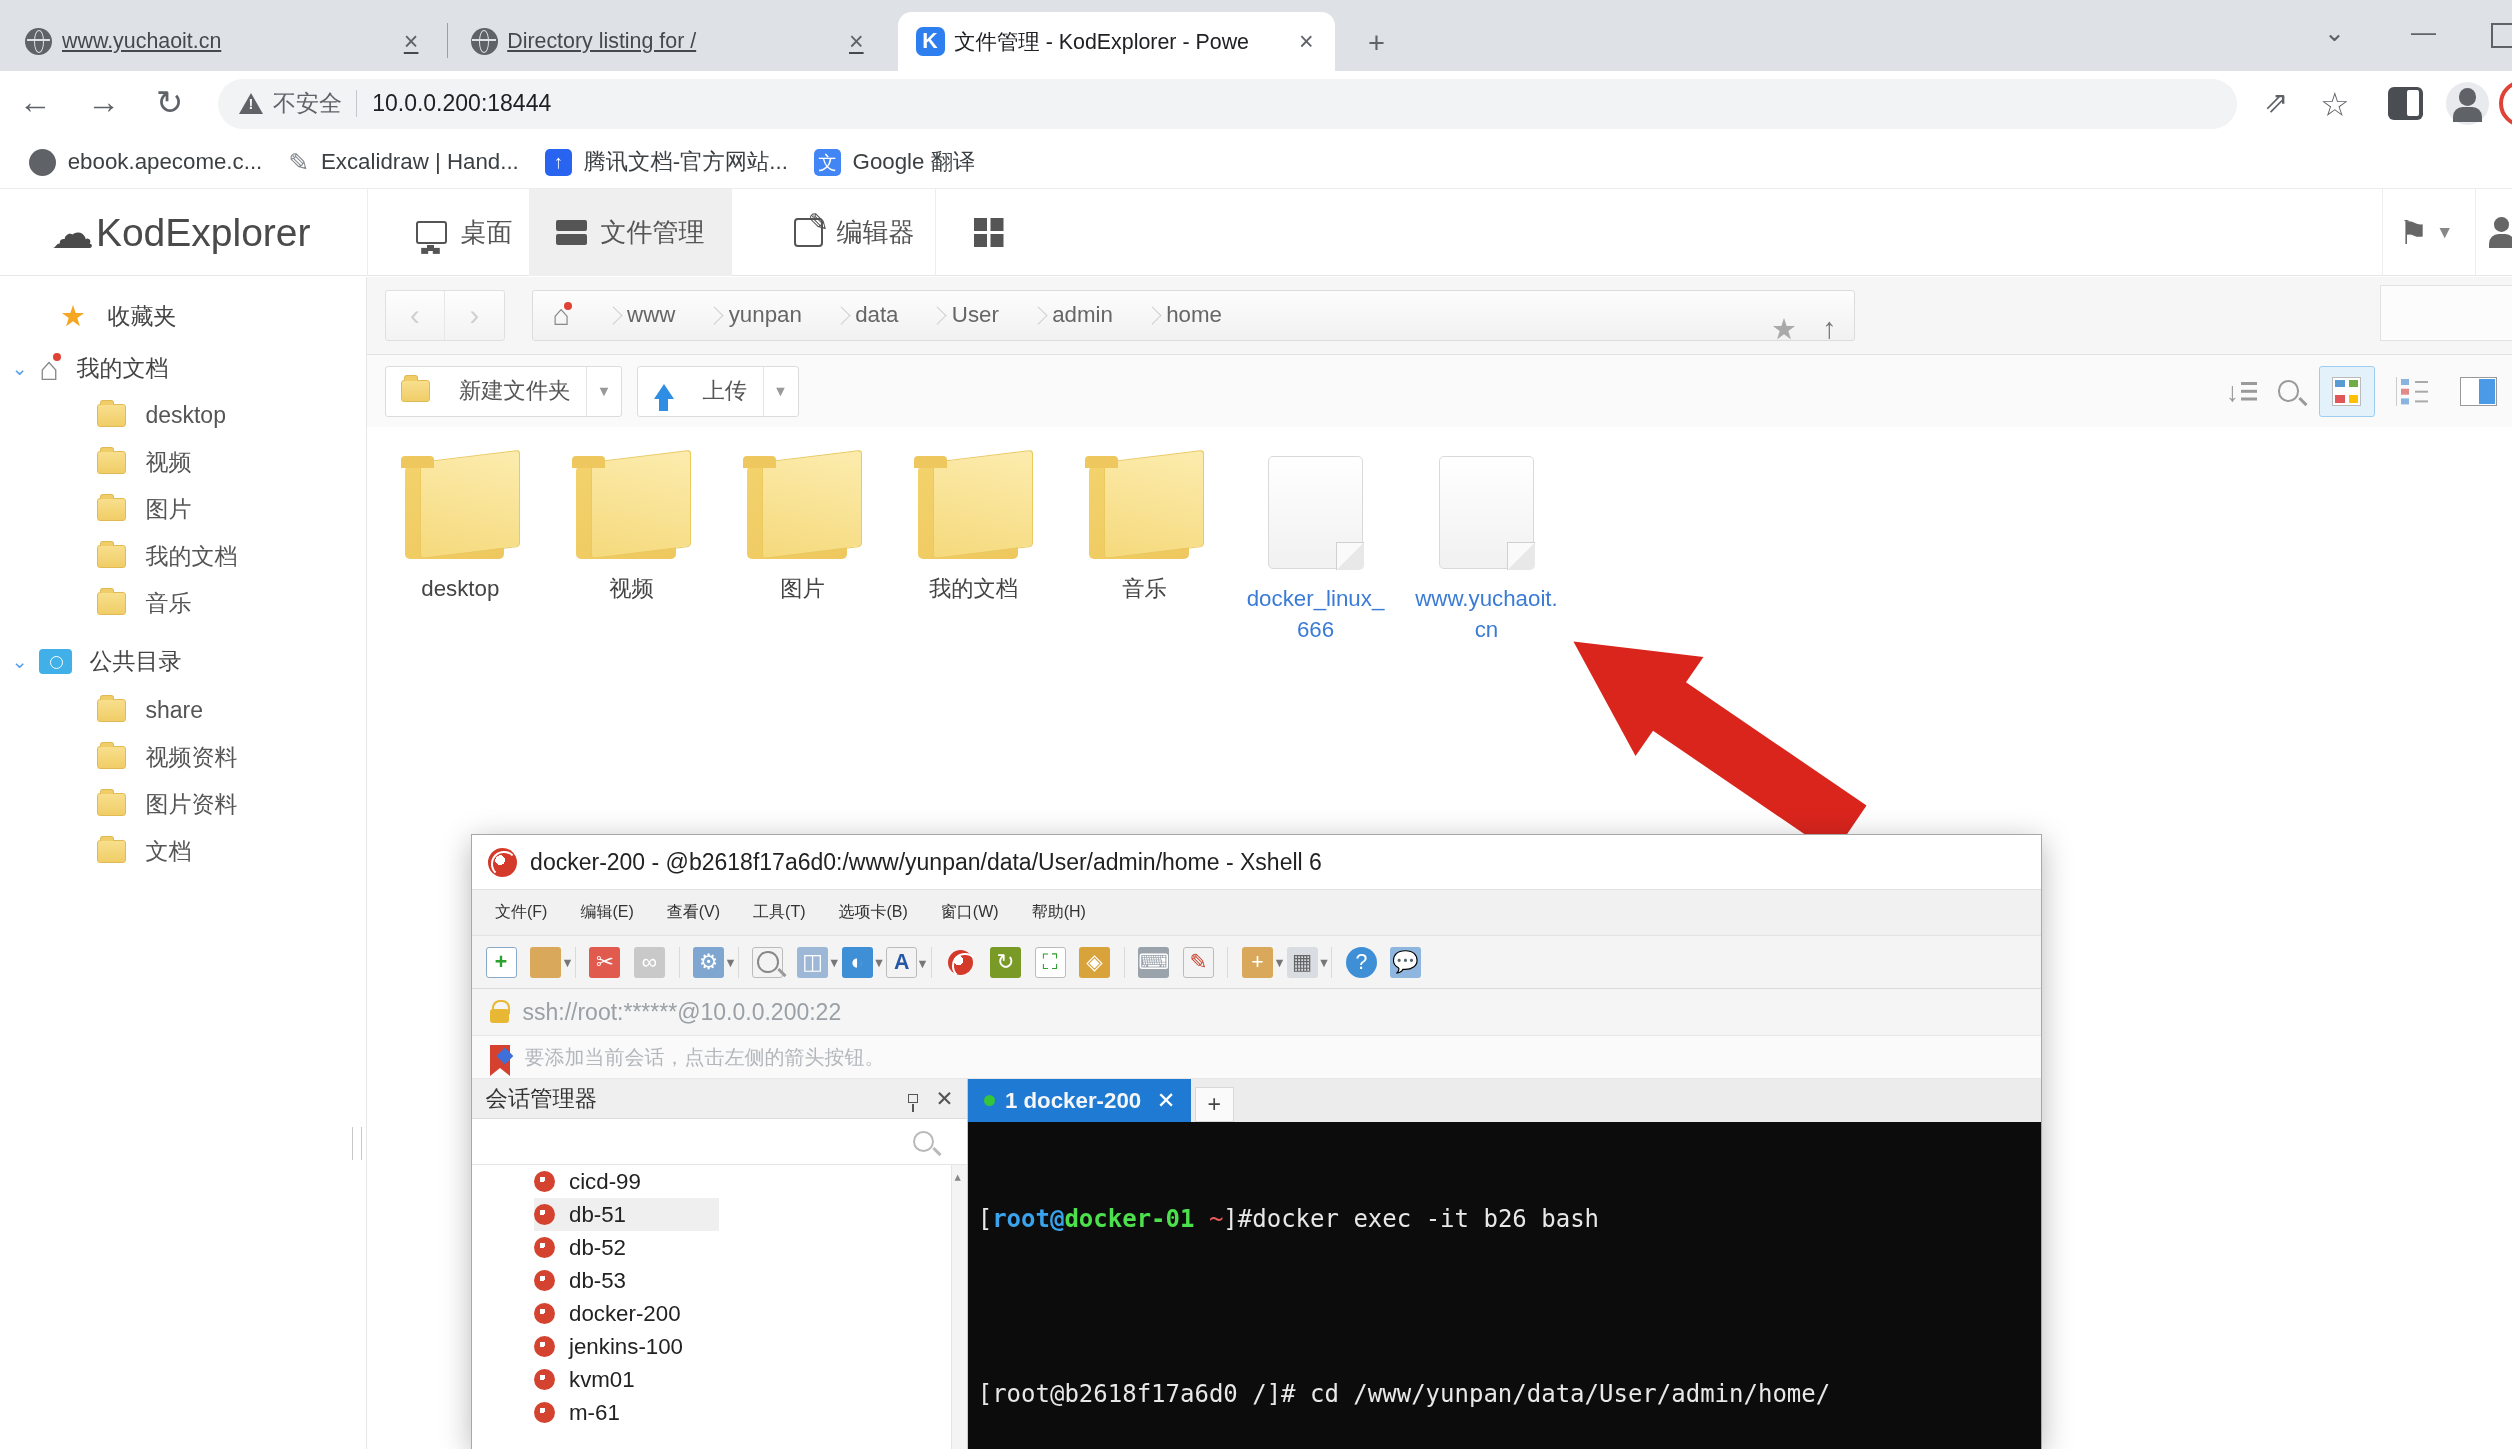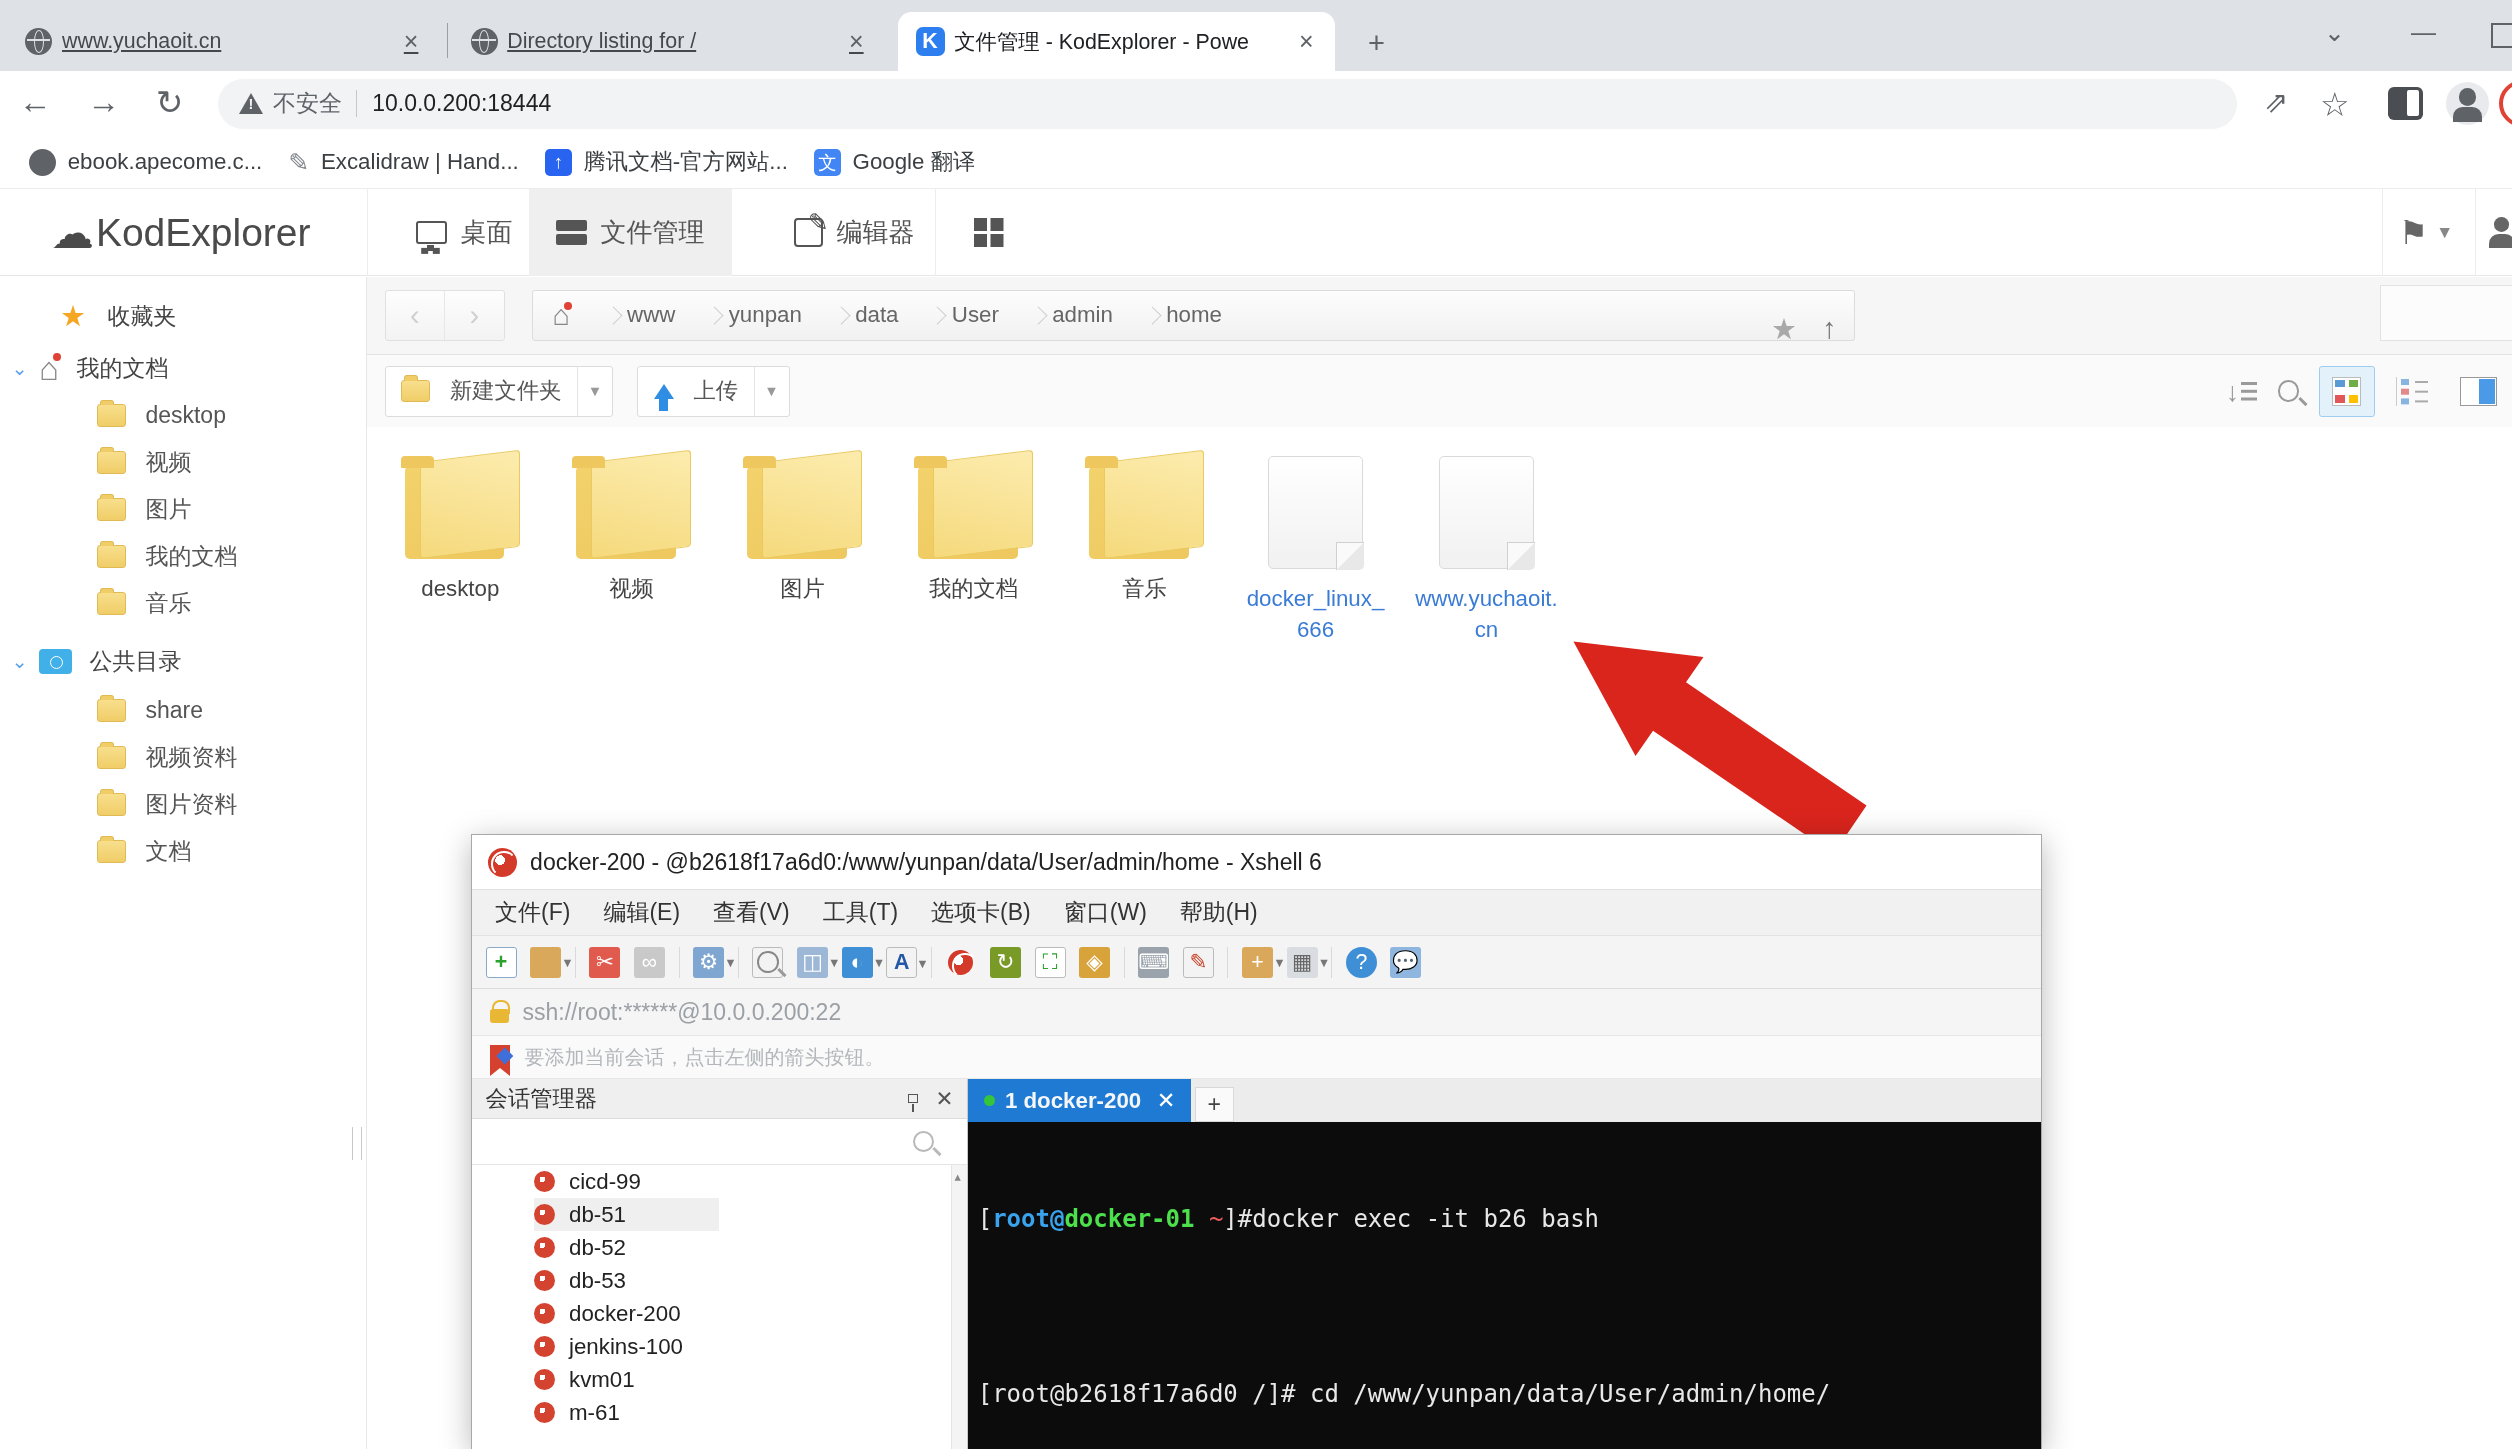--- a/index.html
+++ b/index.html
@@ -94,21 +94,21 @@
   .crumb-sep { width:12.6px; height:12.6px; border-top:1.9px solid #ccc; border-right:1.9px solid #ccc; transform:rotate(45deg); margin:0 7.8px 0 1.9px; flex:none; }
   .crumb { color:#666; font-size:22.3px; padding:0 15.5px; white-space:nowrap; display:flex; align-items:center; }
   .crumb-right { position:absolute; right:9.7px; top:12.6px; height:51px; display:flex; align-items:center; gap:25px; padding-right:7.8px; }
   .crumb-star { color:#a9a9a9; font-size:29px; }
   .crumb-up { color:#777; font-size:29px; }
   .kod-search { position:absolute; right:-9.7px; top:7.8px; width:142px; height:56px; background:#fcfcfc; border:1px solid #e2e2e2; }
 
   
   .actionrow { position:absolute; left:367px; top:355px; width:2145px; height:73px; background:#fafafa; border-bottom:1px solid #ececec; }
   .act-btn { position:absolute; top:10.7px; height:51px; background:#fff; border:1px solid #dcdcdc; border-radius:2.9px; display:flex; align-items:center; color:#555; font-size:22.3px; }
-  .act-btn .main { display:flex; align-items:center; gap:20px; padding:0 15.5px; height:100%; }
+  .act-btn .main { display:flex; align-items:center; gap:29px; padding:0 15.5px; height:100%; }
   .act-btn .caret { width:35px; height:100%; border-left:1px solid #e4e4e4; display:flex; align-items:center; justify-content:center; color:#999; font-size:14.6px; }
   .up-ic { width:0; height:0; border-left:10.7px solid transparent; border-right:10.7px solid transparent; border-bottom:15.5px solid #2f8de4; position:relative; }
   .up-ic::after { content:""; position:absolute; left:-4.9px; top:15.5px; width:9.7px; height:11.7px; background:#2f8de4; }
   .view-ics { position:absolute; right:5.8px; top:10.7px; display:flex; align-items:center; gap:9.7px; }
   .i-sort { position:relative; width:33px; height:29px; }
   .i-sort::before { content:"↓"; position:absolute; left:0; top:0; font-size:27px; color:#9a9a9a; }
   .i-sort::after { content:""; position:absolute; right:1.9px; top:5.8px; width:15.5px; height:2.9px; background:#9a9a9a; box-shadow:0 7.8px 0 0 #9a9a9a, 0px 15.5px 0 0 #9a9a9a; }
   .i-mag { width:21.4px; height:21.4px; border:2.9px solid #9a9a9a; border-radius:50%; position:relative; }
   .i-mag::after { content:""; position:absolute; left:17.5px; top:17.5px; width:9.7px; height:2.9px; background:#9a9a9a; transform:rotate(45deg); }
   .viewbtn { width:56px; height:51px; border:1px solid transparent; border-radius:2.9px; display:flex; align-items:center; justify-content:center; }
@@ -135,21 +135,21 @@
 
   
   .arrow-svg { position:absolute; pointer-events:none; }
 
   
   .xshell { position:absolute; left:471px; top:834px; width:1571px; height:616px; background:#fff; border:1px solid #a8a8a8; box-shadow:0 5.8px 29px rgba(0,0,0,.28); }
   .xs-title { height:54px; display:flex; align-items:center; padding:0 15.5px; gap:13.6px; background:#fff; }
   .spiral { width:29px; height:29px; border-radius:50%; background:radial-gradient(circle at 42% 42%, #fff 0 4.9px, #d43a2a 4.9px); flex:none; position:relative; }
   .spiral::after { content:""; position:absolute; left:3.9px; top:3.9px; width:21.4px; height:21.4px; border:2.9px solid #fff; border-color:#fff transparent transparent #fff; border-radius:50%; }
   .xs-title .txt { font-size:23px; color:#222; }
-  .xs-menu { height:46px; background:#f1f1f1; border-top:1px solid #e2e2e2; display:flex; align-items:center; gap:33px; padding:0 23px; font-size:23px; color:#333; }
+  .xs-menu { height:46px; background:#f1f1f1; border-top:1px solid #e2e2e2; display:flex; align-items:center; gap:33px; padding:0 23px; font-size:16px; color:#333; }
   .xs-toolbar { height:54px; background:#f4f4f4; border-top:1px solid #e3e3e3; border-bottom:1px solid #dcdcdc; display:flex; align-items:center; gap:13.6px; padding:0 13.6px; }
   .ti { width:31px; height:31px; border-radius:2.9px; display:flex; align-items:center; justify-content:center; font-size:21.4px; color:#fff; flex:none; position:relative; }
   .ti small { position:absolute; right:-12.6px; top:9.7px; color:#777; font-size:12.6px; }
   .tsep { width:1px; height:31px; background:#dadada; flex:none; }
   .xs-ssh { height:47px; background:#f5f5f5; border-bottom:1px solid #e7e7e7; display:flex; align-items:center; gap:13.6px; padding:0 17.5px; }
   .lock { width:19.4px; height:14.6px; background:#e8b734; border-radius:2.9px; position:relative; margin-top:7.8px; }
   .lock::before { content:""; position:absolute; left:2.9px; top:-8.7px; width:13.6px; height:11.7px; border:2.9px solid #e8b734; border-bottom:none; border-radius:7.8px 7.8px 0 0; }
   .xs-ssh .txt { color:#9aa0a5; font-size:23px; }
   .xs-hint { height:43px; background:#fafafa; border-bottom:1px solid #e7e7e7; display:flex; align-items:center; gap:13.6px; padding:0 17.5px; }
   .hintflag { width:21.4px; height:25px; position:relative; }

